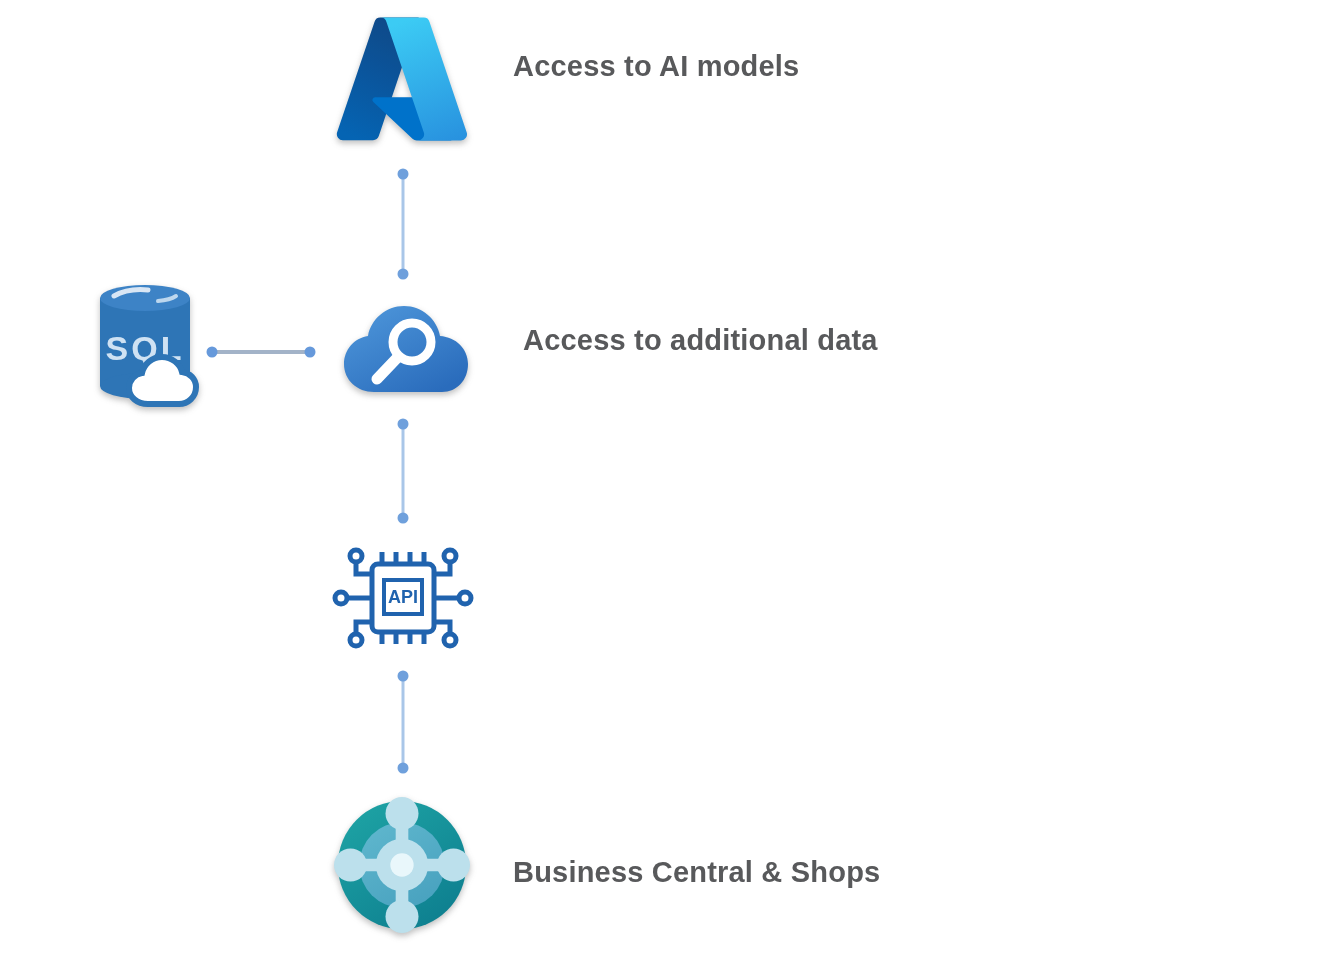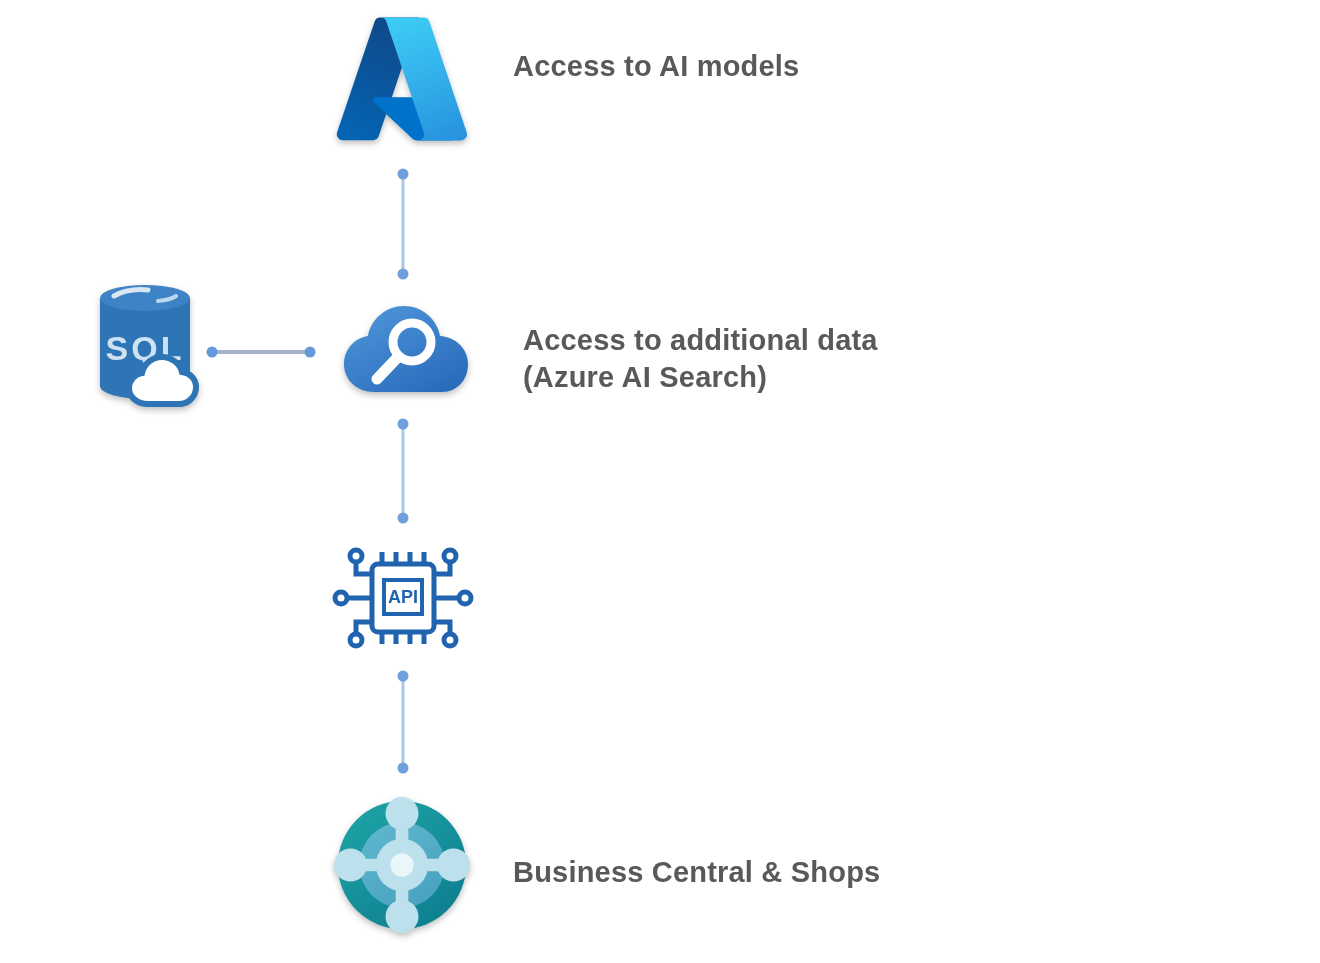--- a/index.html
+++ b/index.html
@@ -96,21 +96,20 @@
       </linearGradient>
     </defs>
     <path d="M112 100 H44 C27 100 14 88 14 72 C14 58 24 46 38 44 C41 27 56 14 74 14 C92 14 107 27 110 44 C126 45 138 57 138 72 C138 88 127 100 112 100 Z" fill="url(#cloudg)"></path>
     <circle cx="82" cy="50" r="19" fill="none" stroke="#FFFFFF" stroke-width="9"></circle>
     <line x1="67" y1="66" x2="47" y2="87" stroke="#FFFFFF" stroke-width="11" stroke-linecap="round"></line>
   </svg>
 </div>
 
 <div class="abs caption" id="caption-2">
   <div>Access to additional data</div>
-  <div>(Azure AI Search)</div>
 </div>
 
 <svg class="connector" id="conn-v2" viewBox="0 0 18 110">
   <line x1="9" y1="9" x2="9" y2="101" stroke="#A9C6E8" stroke-width="3"></line>
   <circle cx="9" cy="8" r="5.5" fill="#6FA0DC"></circle>
   <circle cx="9" cy="102" r="5.5" fill="#6FA0DC"></circle>
 </svg>
 
 <div class="abs icon" id="api-chip-icon">
   <svg viewBox="0 0 156 116">

